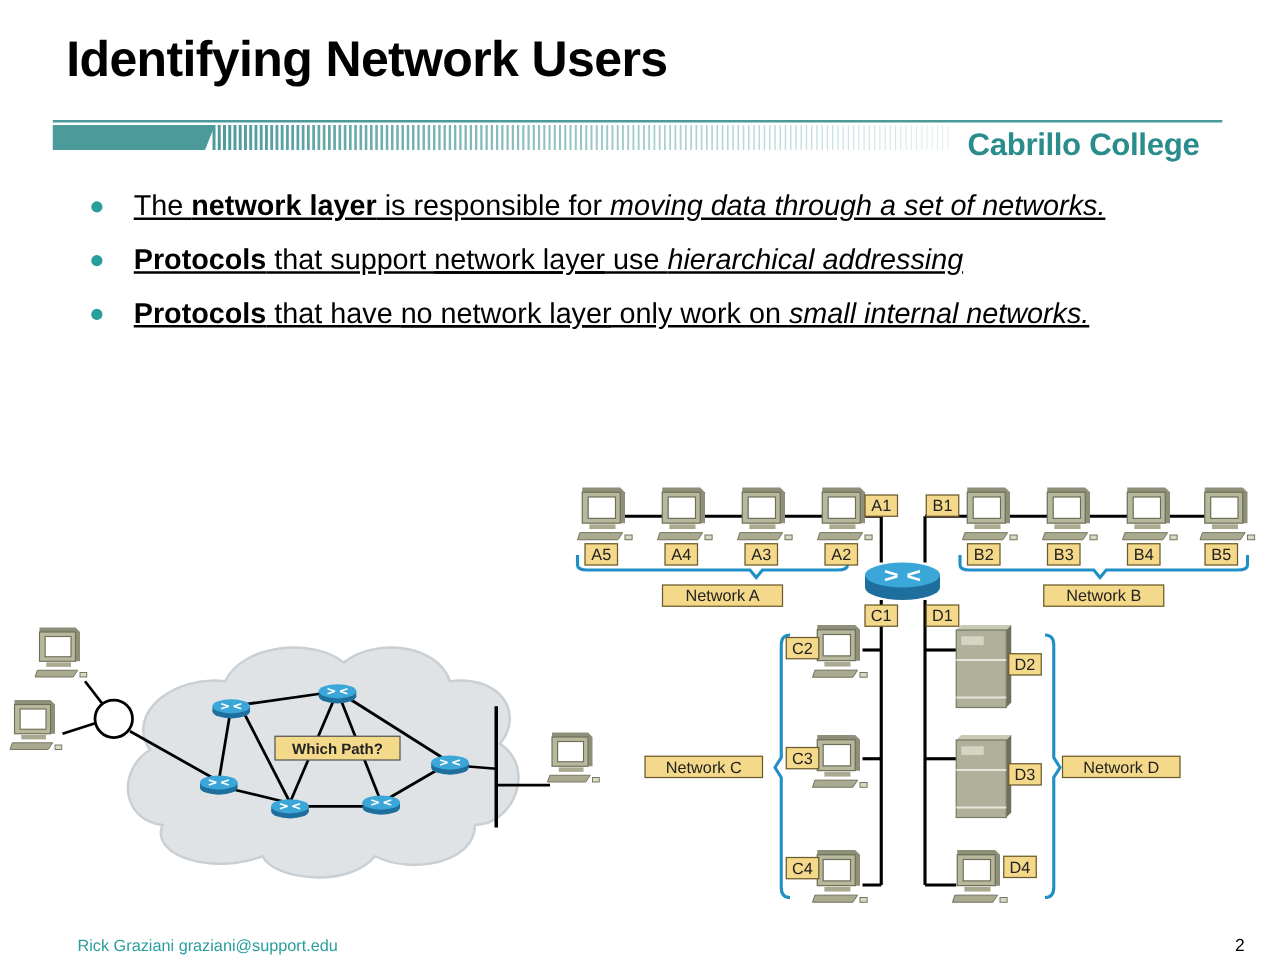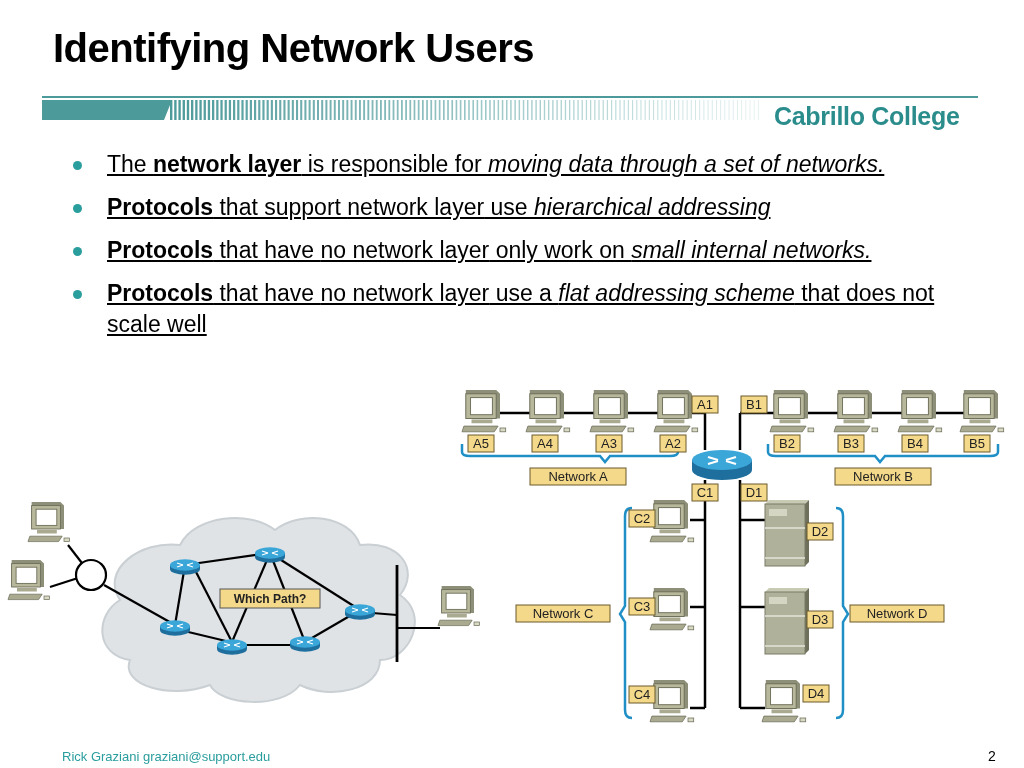--- a/index.html
+++ b/index.html
@@ -168,21 +168,20 @@
       <rect x="711.8000000000011" y="6" width="0.8221621621621591" height="20" fill="#4d9a9b" opacity="0.16"></rect>
       <rect x="716.0000000000011" y="6" width="0.8108108108108074" height="20" fill="#4d9a9b" opacity="0.16"></rect>
     </g>
 </svg>
 <div class="brand">Cabrillo College</div>
 
 <ul class="bullets" id="bullets">
     <li><span class="dot"></span><span class="">The </span><span class="b">network layer</span><span class=""> is responsible for </span><span class="i">moving data through a set of networks.</span></li>
     <li><span class="dot"></span><span class="b">Protocols</span><span class=""> that support </span><span class="u">network layer</span><span class=""> use </span><span class="i">hierarchical addressing</span></li>
     <li><span class="dot"></span><span class="b">Protocols</span><span class=""> that have </span><span class="u">no network layer</span><span class=""> only work on </span><span class="i">small internal networks.</span></li>
-    <li><span class="dot"></span><span class="b">Protocols</span><span class=""> that have </span><span class="u">no network layer</span><span class=""> use a </span><span class="i">flat addressing scheme</span><span class=""> that does not scale well</span></li>
   </ul>
 
 <svg style="position:absolute;left:0;top:490px;" width="500" height="230" viewBox="0 0 500 230">
   <g>
     <path d="M120,110 C100,80 140,50 180,55 C195,25 250,20 275,40 C300,20 350,25 360,55 C400,50 420,80 400,105 C430,125 410,170 380,170 C380,200 330,210 300,195 C280,220 220,215 210,195 C170,210 120,195 130,170 C95,165 95,125 120,110 Z" fill="#dfe3e6" stroke="#c9cfd3" stroke-width="2"></path>
   </g>
   <g stroke="#000" stroke-width="2.2" fill="none">
     <line x1="68" y1="55" x2="85" y2="77"></line>
     <line x1="50" y1="97" x2="78" y2="88"></line>
     <line x1="104" y1="95" x2="175" y2="135"></line>

